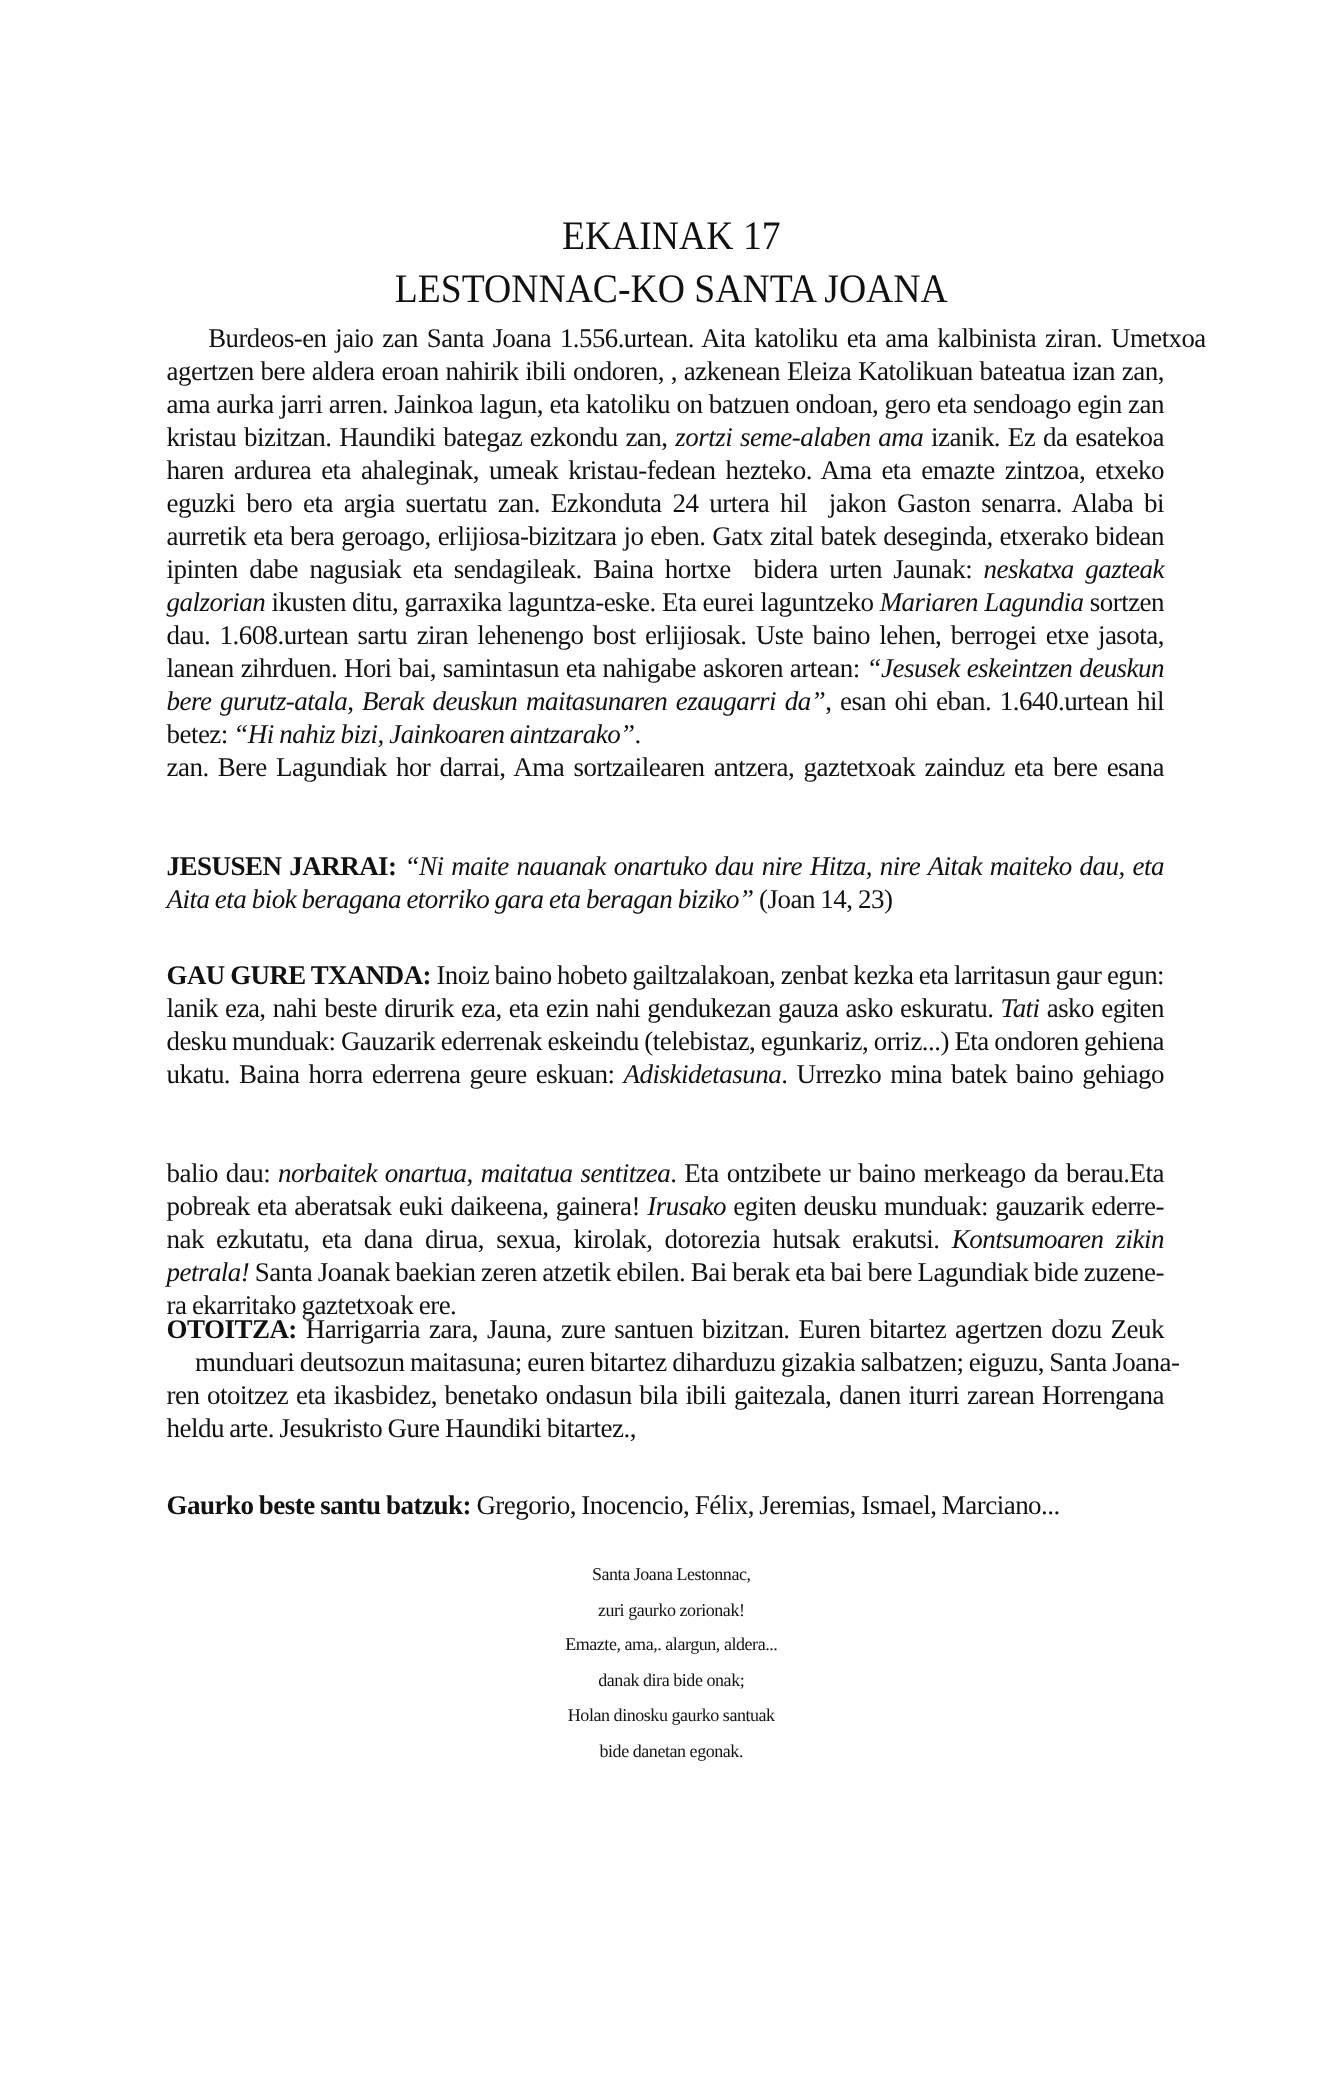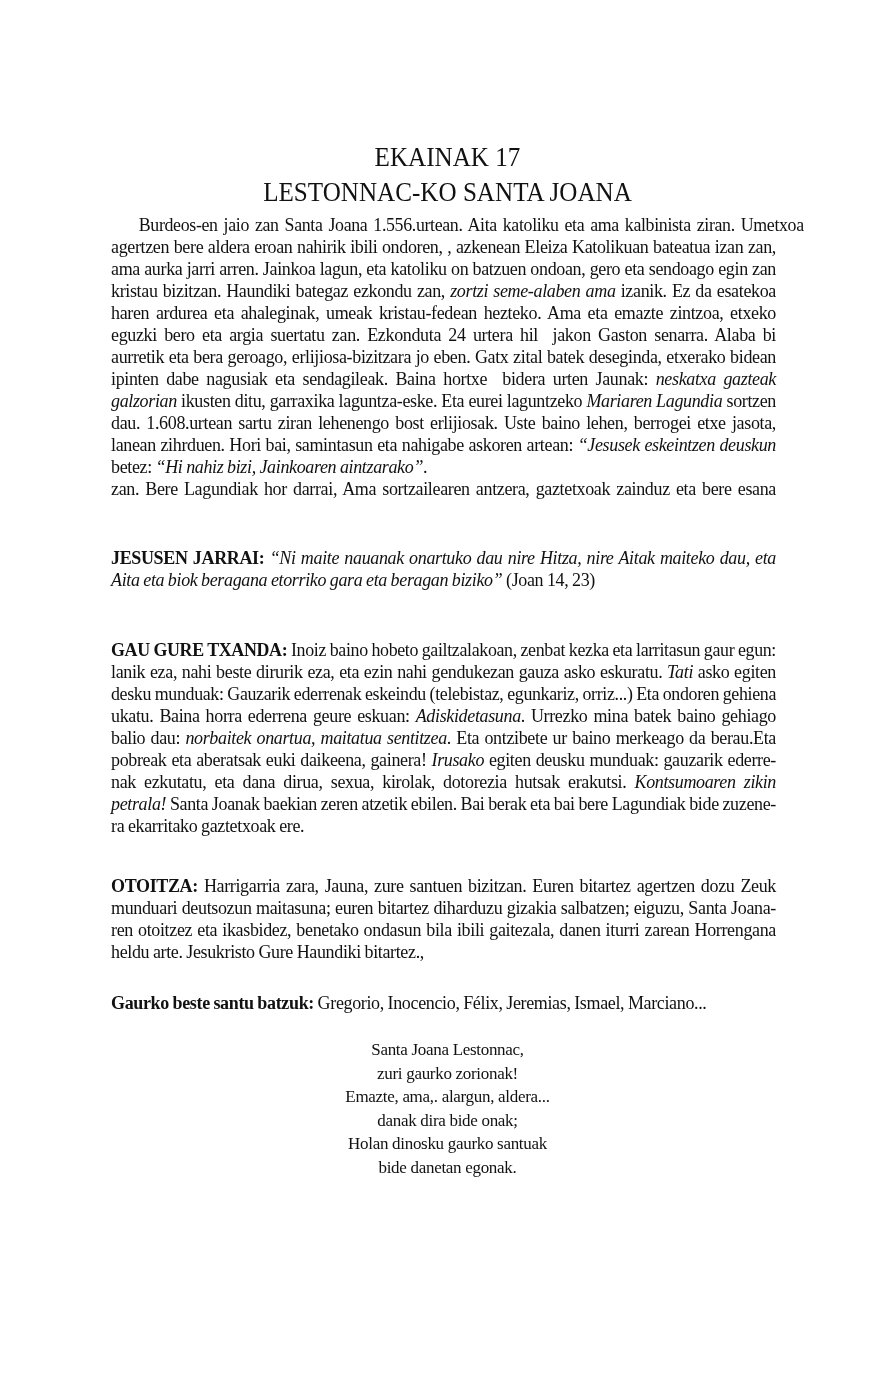--- a/index.html
+++ b/index.html
@@ -20,68 +20,69 @@
     display: block; height: 22px; line-height: 22px; font-size: 18px;
     text-align: justify; text-align-last: justify; white-space: nowrap;
     letter-spacing: -0.35px; word-spacing: -0.5px;
   }
   .line.last { text-align-last: left; }
   .line.indent { padding-left: 28px; }
   .line span { white-space: pre; }
   i { font-style: italic; }
   b { font-weight: bold; }
   #intro { top: 214px; }
-  #jesusen { top: 547px; }
+  #jesusen { top: 566px; }
   #gau { top: 639px; }
   #otoitza { top: 875px; }
   #beste { top: 992px; }
   .poem {
     position: absolute; left: 0; width: 895px; top: 1038px; text-align: center;
   }
-  .poem .pline { display: block; height: 23.5px; line-height: 23.5px; font-size: 17px; letter-spacing: -0.3px; }
+  .poem .pline { display: block; height: 23.5px; line-height: 23.5px; font-size: 12px; letter-spacing: -0.3px; }
 </style>
 </head>
 <body>
 
 <h1 class="title" id="t1">EKAINAK 17</h1>
 <h1 class="title" id="t2">LESTONNAC-KO SANTA JOANA</h1>
 
 <div class="block" id="intro">
     <span class="line indent" style="white-space: nowrap; transform: scaleX(0.992212); transform-origin: left center; width: 670.22px;"><span>Burdeos-en jaio zan Santa Joana 1.556.urtean. Aita katoliku eta ama kalbinista ziran. Umetxoa</span></span>
     <span class="line" style="white-space: nowrap;"><span>agertzen bere aldera eroan nahirik ibili ondoren, , azkenean Eleiza Katolikuan bateatua izan zan,</span></span>
     <span class="line" style="white-space: nowrap;"><span>ama aurka jarri arren. Jainkoa lagun, eta katoliku on batzuen ondoan, gero eta sendoago egin zan</span></span>
     <span class="line" style="white-space: nowrap;"><span>kristau bizitzan. Haundiki bategaz ezkondu zan, </span><i>zortzi seme-alaben ama</i><span> izanik. Ez da esatekoa</span></span>
     <span class="line" style="white-space: nowrap;"><span>haren ardurea eta ahaleginak, umeak kristau-fedean hezteko. Ama eta emazte zintzoa, etxeko</span></span>
     <span class="line" style="white-space: nowrap;"><span>eguzki bero eta argia suertatu zan. Ezkonduta 24 urtera hil  jakon Gaston senarra. Alaba bi</span></span>
     <span class="line" style="white-space: nowrap;"><span>aurretik eta bera geroago, erlijiosa-bizitzara jo eben. Gatx zital batek deseginda, etxerako bidean</span></span>
     <span class="line" style="white-space: nowrap;"><span>ipinten dabe nagusiak eta sendagileak. Baina hortxe  bidera urten Jaunak: </span><i>neskatxa gazteak</i></span>
     <span class="line" style="white-space: nowrap;"><i>galzorian</i><span> ikusten ditu, garraxika laguntza-eske. Eta eurei laguntzeko </span><i>Mariaren Lagundia</i><span> sortzen</span></span>
     <span class="line" style="white-space: nowrap;"><span>dau. 1.608.urtean sartu ziran lehenengo bost erlijiosak. Uste baino lehen, berrogei etxe jasota,</span></span>
     <span class="line" style="white-space: nowrap;"><span>lanean zihrduen. Hori bai, samintasun eta nahigabe askoren artean: </span><i>“Jesusek eskeintzen deuskun</i></span>
+    <span class="line" style="white-space: nowrap;"><i>bere gurutz-atala, Berak deuskun maitasunaren ezaugarri da”</i><span>, esan ohi eban. 1.640.urtean hil</span></span>
     <span class="line last" style="white-space: nowrap;"><span>betez: </span><i>“Hi nahiz bizi, Jainkoaren aintzarako”</i><span>.</span></span>
     <span class="line" style="white-space: nowrap;"><span>zan. Bere Lagundiak hor darrai, Ama sortzailearen antzera, gaztetxoak zainduz eta bere esana</span></span>
   </div>
 <div class="block" id="jesusen">
     <span class="line" style="white-space: nowrap;"><b>JESUSEN JARRAI:</b><span> </span><i>“Ni maite nauanak onartuko dau nire Hitza, nire Aitak maiteko dau, eta</i></span>
     <span class="line last" style="white-space: nowrap;"><i>Aita eta biok beragana etorriko gara eta beragan biziko”</i><span> (Joan 14, 23)</span></span>
   </div>
 <div class="block" id="gau">
     <span class="line" style="white-space: nowrap; transform: scaleX(0.995509); transform-origin: left center; width: 668px;"><b>GAU GURE TXANDA:</b><span> Inoiz baino hobeto gailtzalakoan, zenbat kezka eta larritasun gaur egun:</span></span>
     <span class="line" style="white-space: nowrap;"><span>lanik eza, nahi beste dirurik eza, eta ezin nahi gendukezan gauza asko eskuratu. </span><i>Tati</i><span> asko egiten</span></span>
     <span class="line" style="white-space: nowrap; transform: scaleX(0.995509); transform-origin: left center; width: 668px;"><span>desku munduak: Gauzarik ederrenak eskeindu (telebistaz, egunkariz, orriz...) Eta ondoren gehiena</span></span>
     <span class="line" style="white-space: nowrap;"><span>ukatu. Baina horra ederrena geure eskuan: </span><i>Adiskidetasuna</i><span>. Urrezko mina batek baino gehiago</span></span>
-    <span class="line" style="white-space: nowrap;"><span>balio dau: </span><i>norbaitek onartua, maitatua sentitzea</i><span>. Eta ontzibete ur baino merkeago da berau.Eta</span></span>
+    <span class="line" style="white-space: nowrap; margin-top: 44px;"><span>balio dau: </span><i>norbaitek onartua, maitatua sentitzea</i><span>. Eta ontzibete ur baino merkeago da berau.Eta</span></span>
     <span class="line" style="white-space: nowrap;"><span>pobreak eta aberatsak euki daikeena, gainera! </span><i>Irusako</i><span> egiten deusku munduak: gauzarik ederre-</span></span>
     <span class="line" style="white-space: nowrap;"><span>nak ezkutatu, eta dana dirua, sexua, kirolak, dotorezia hutsak erakutsi. </span><i>Kontsumoaren zikin</i></span>
     <span class="line" style="white-space: nowrap;"><i>petrala!</i><span> Santa Joanak baekian zeren atzetik ebilen. Bai berak eta bai bere Lagundiak bide zuzene-</span></span>
     <span class="line last" style="white-space: nowrap;"><span>ra ekarritako gaztetxoak ere.</span></span>
   </div>
 <div class="block" id="otoitza">
     <span class="line" style="white-space: nowrap;"><b>OTOITZA:</b><span> Harrigarria zara, Jauna, zure santuen bizitzan. Euren bitartez agertzen dozu Zeuk</span></span>
-    <span class="line" style="white-space: nowrap;"><span>munduari deutsozun maitasuna; euren bitartez diharduzu gizakia salbatzen; eiguzu, Santa Joana-</span></span>
+    <span class="line" style="white-space: nowrap; margin-left: 19px;"><span>munduari deutsozun maitasuna; euren bitartez diharduzu gizakia salbatzen; eiguzu, Santa Joana-</span></span>
     <span class="line" style="white-space: nowrap;"><span>ren otoitzez eta ikasbidez, benetako ondasun bila ibili gaitezala, danen iturri zarean Horrengana</span></span>
     <span class="line last" style="white-space: nowrap;"><span>heldu arte. Jesukristo Gure Haundiki bitartez.,</span></span>
   </div>
 <div class="block" id="beste">
     <span class="line last" style="white-space: nowrap;"><b>Gaurko beste santu batzuk:</b><span> Gregorio, Inocencio, Félix, Jeremias, Ismael, Marciano...</span></span>
   </div>
 
 <div class="poem">
   <span class="pline">Santa Joana Lestonnac,</span>
   <span class="pline">zuri gaurko zorionak!</span>

